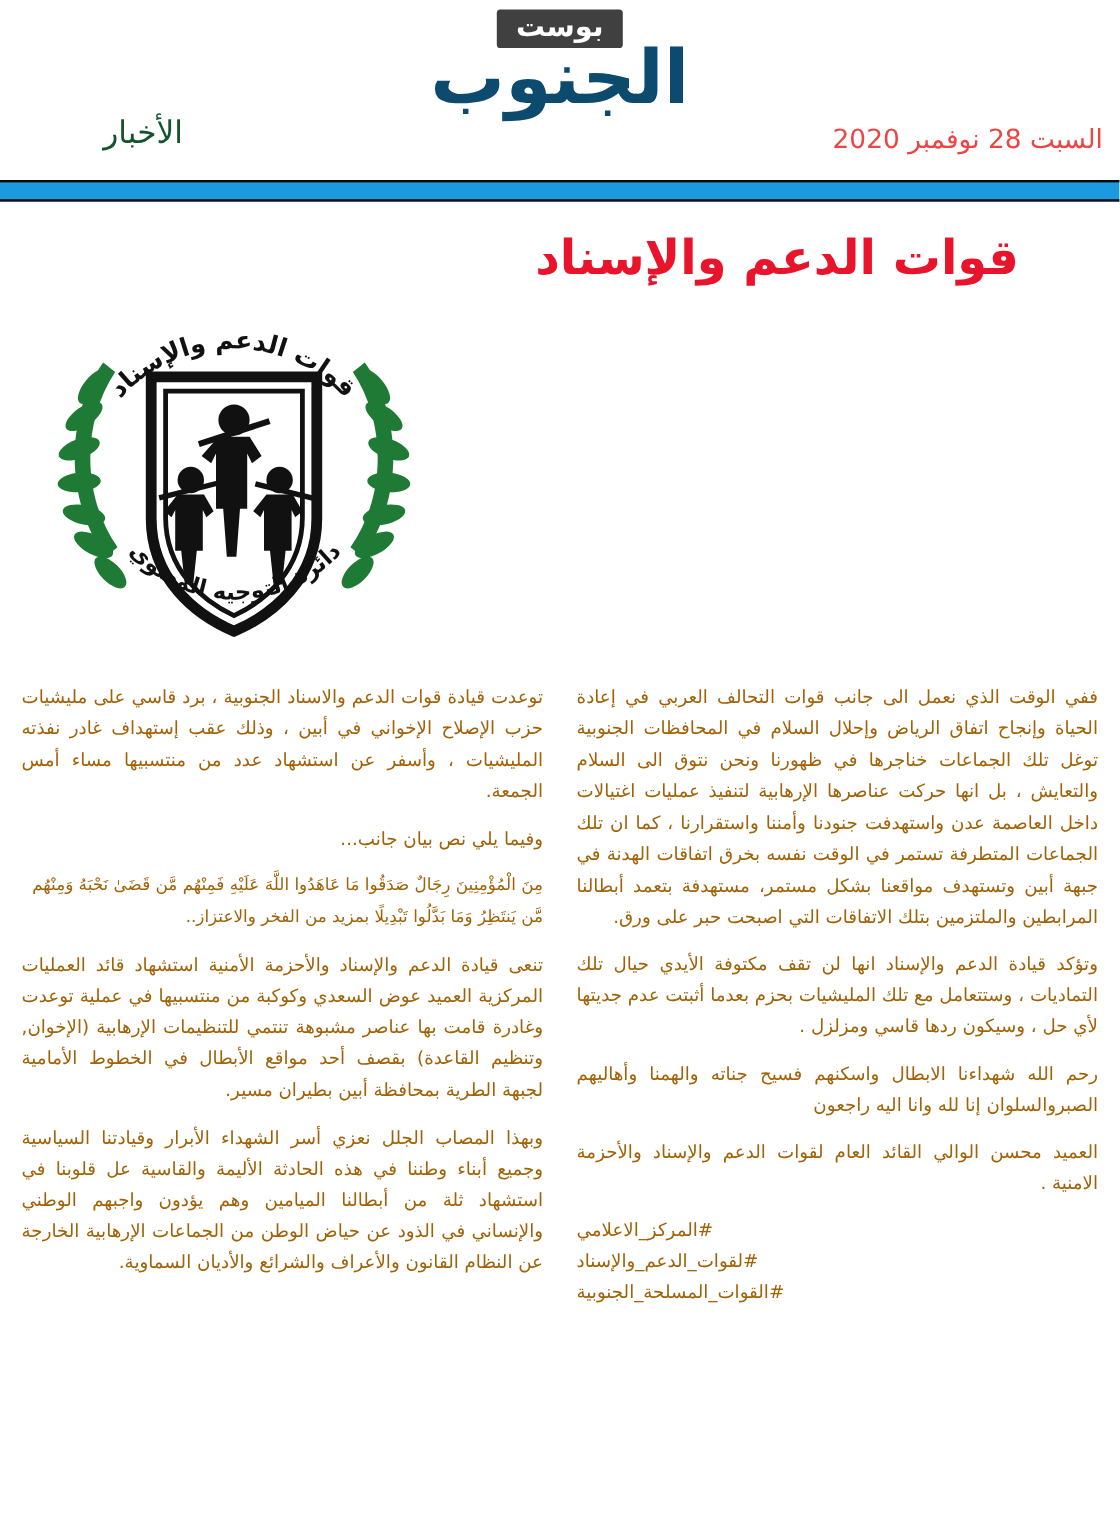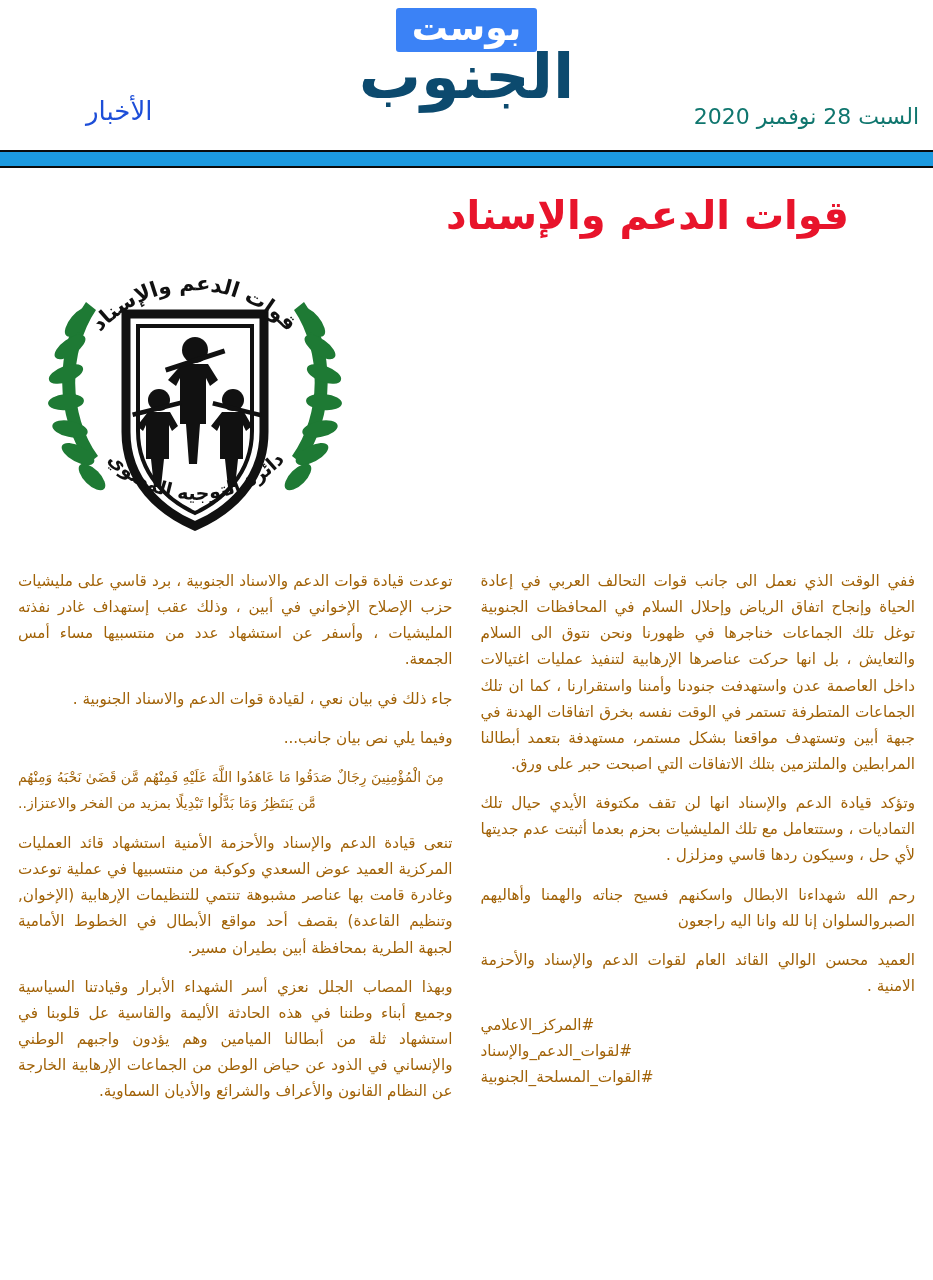--- a/index.html
+++ b/index.html
@@ -23,54 +23,54 @@
   }
   .logo-wrap {
     position: absolute;
     left: 0; right: 0;
     top: 8px;
     text-align: center;
     line-height: 1;
   }
   .logo-post {
     display: inline-block;
-    background: #3b82f6;
+    background: #404040;
     color: #ffffff;
     font-family: "DejaVu Sans", sans-serif;
     font-weight: bold;
-    font-size: 36px;
+    font-size: 24px;
     padding: 2px 16px 6px 16px;
     border-radius: 3px;
     letter-spacing: 0;
   }
   .logo-main {
     display: block;
     margin-top: -6px;
     font-family: "DejaVu Sans", sans-serif;
     font-weight: bold;
     font-size: 62px;
     color: #0c4a6e;
     letter-spacing: -1px;
   }
   .mast-date {
     position: absolute;
     right: 14px;
     top: 104px;
     font-family: "DejaVu Sans", sans-serif;
     font-size: 22px;
-    color: #0f766e;
+    color: #ef4444;
     direction: rtl;
   }
   .mast-section {
     position: absolute;
     left: 86px;
     top: 96px;
     font-family: "DejaVu Sans", sans-serif;
     font-size: 26px;
-    color: #1d4ed8;
+    color: #14532d;
   }
   .blue-rule {
     height: 14px;
     background: #1c9ae0;
     border-top: 2px solid #0b0b0b;
     border-bottom: 2px solid #0b0b0b;
     margin-top: 2px;
   }
 
   
@@ -124,21 +124,21 @@
     font-size: 15.2px;
     line-height: 1.72;
     color: #a16207;
     text-align: justify;
     direction: rtl;
   }
   .col p { margin: 0 0 13px 0; }
   .quran {
     font-size: 14px;
     line-height: 1.9;
-    text-align: left;
+    text-align: right;
     direction: rtl;
   }
   .tags {
     text-align: left;
     direction: rtl;
     line-height: 1.7;
     margin-top: 14px;
   }
   .tags div { white-space: nowrap; }
   .sig { margin-top: 4px; }
@@ -232,20 +232,19 @@
     <p class="sig">العميد محسن الوالي القائد العام لقوات الدعم والإسناد والأحزمة الامنية .</p>
     <div class="tags">
       <div>#المركز_الاعلامي</div>
       <div>#لقوات_الدعم_والإسناد</div>
       <div>#القوات_المسلحة_الجنوبية</div>
     </div>
   </div>
 
   <div class="col">
     <p>توعدت قيادة قوات الدعم والاسناد الجنوبية ، برد قاسي على مليشيات حزب الإصلاح الإخواني في أبين ، وذلك عقب إستهداف غادر نفذته المليشيات ، وأسفر عن استشهاد عدد من منتسبيها مساء أمس الجمعة.</p>
-    <p>جاء ذلك في بيان نعي ، لقيادة قوات الدعم والاسناد الجنوبية .</p>
     <p>وفيما يلي نص بيان جانب...</p>
     <p class="quran">مِنَ الْمُؤْمِنِينَ رِجَالٌ صَدَقُوا مَا عَاهَدُوا اللَّهَ عَلَيْهِ فَمِنْهُم مَّن قَضَىٰ نَحْبَهُ وَمِنْهُم مَّن يَنتَظِرُ وَمَا بَدَّلُوا تَبْدِيلًا بمزيد من الفخر والاعتزاز..</p>
     <p>تنعى قيادة الدعم والإسناد والأحزمة الأمنية استشهاد قائد العمليات المركزية العميد عوض السعدي وكوكبة من منتسبيها في عملية توعدت وغادرة قامت بها عناصر مشبوهة تنتمي للتنظيمات الإرهابية (الإخوان, وتنظيم القاعدة) بقصف أحد مواقع الأبطال في الخطوط الأمامية لجبهة الطرية بمحافظة أبين بطيران مسير.</p>
     <p>وبهذا المصاب الجلل نعزي أسر الشهداء الأبرار وقيادتنا السياسية وجميع أبناء وطننا في هذه الحادثة الأليمة والقاسية عل قلوبنا في استشهاد ثلة من أبطالنا الميامين وهم يؤدون واجبهم الوطني والإنساني في الذود عن حياض الوطن من الجماعات الإرهابية الخارجة عن النظام القانون والأعراف والشرائع والأديان السماوية.</p>
   </div>
 
 </div>
 
 </body></html>

